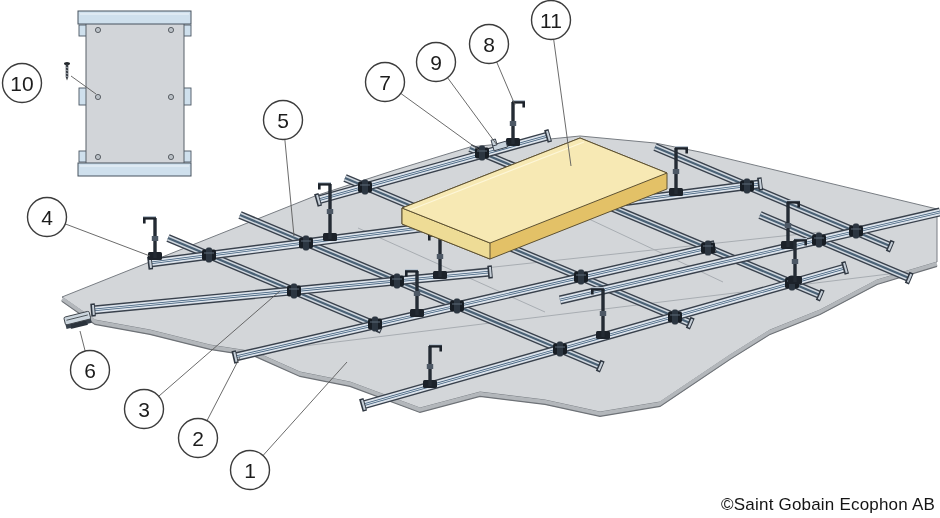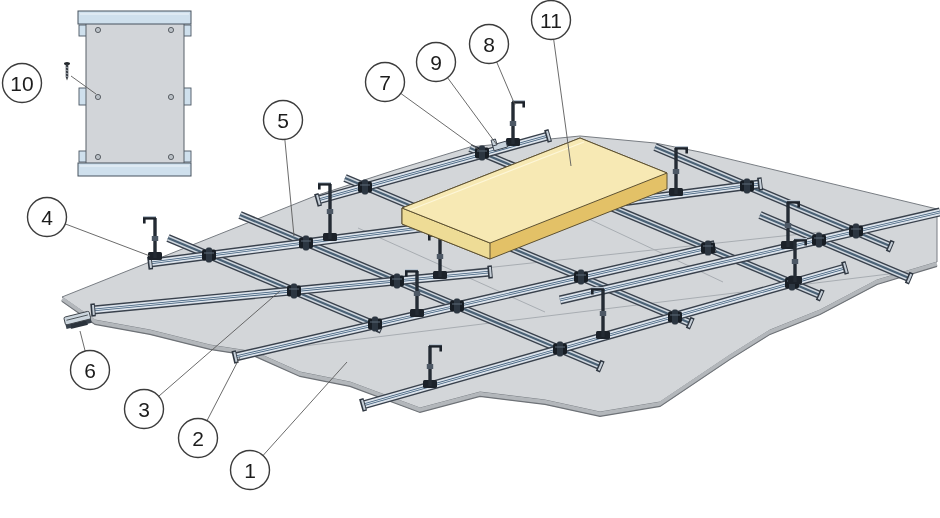--- a/index.html
+++ b/index.html
@@ -460,13 +460,14 @@
       <text class="callout-num" x="22" y="90.5">10</text>
     </g>
     <g>
       <line class="leader" x1="551" y1="20" x2="571" y2="166"></line>
       <circle class="callout-circle" cx="551" cy="20" r="19.5"></circle>
       <text class="callout-num" x="551" y="27.5">11</text>
     </g>
   </g>
 </svg>
 
+<div class="copyright">©Saint Gobain Ecophon AB</div>
 </div>
 
 </body></html>

